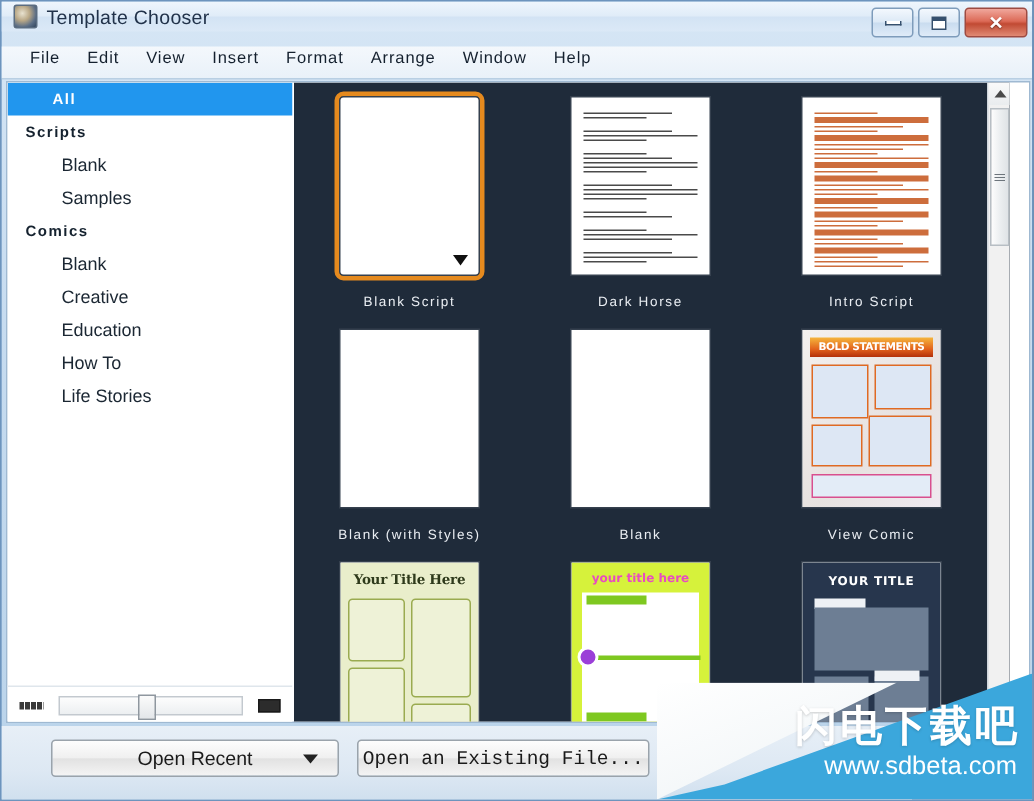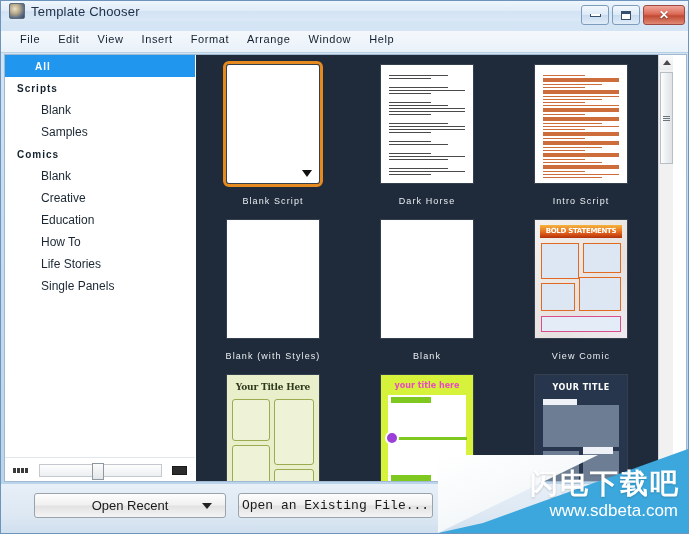--- a/index.html
+++ b/index.html
@@ -361,21 +361,20 @@
       <div class="side-group">Scripts</div>
       <div class="side-child">Blank</div>
       <div class="side-child">Samples</div>
 
       <div class="side-group">Comics</div>
       <div class="side-child">Blank</div>
       <div class="side-child">Creative</div>
       <div class="side-child">Education</div>
       <div class="side-child">How To</div>
       <div class="side-child">Life Stories</div>
-      <div class="side-child">Single Panels</div>
 
       <div id="slider-strip">
         <div id="small-icon"></div>
         <div id="zoom-slider">
           <div id="slider-thumb"></div>
         </div>
         <div id="big-icon"></div>
       </div>
     </div>
 

